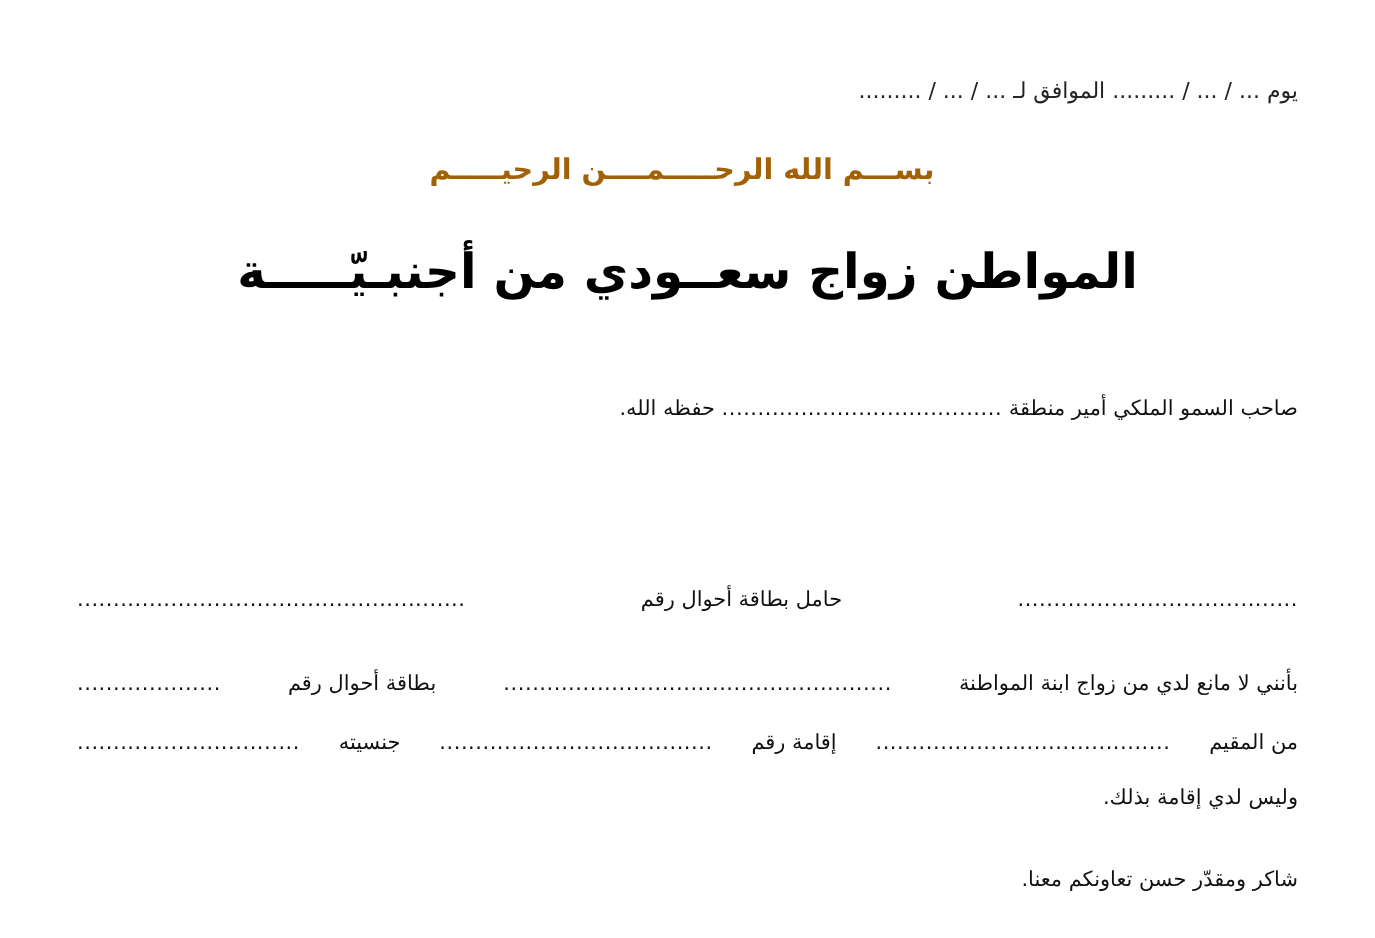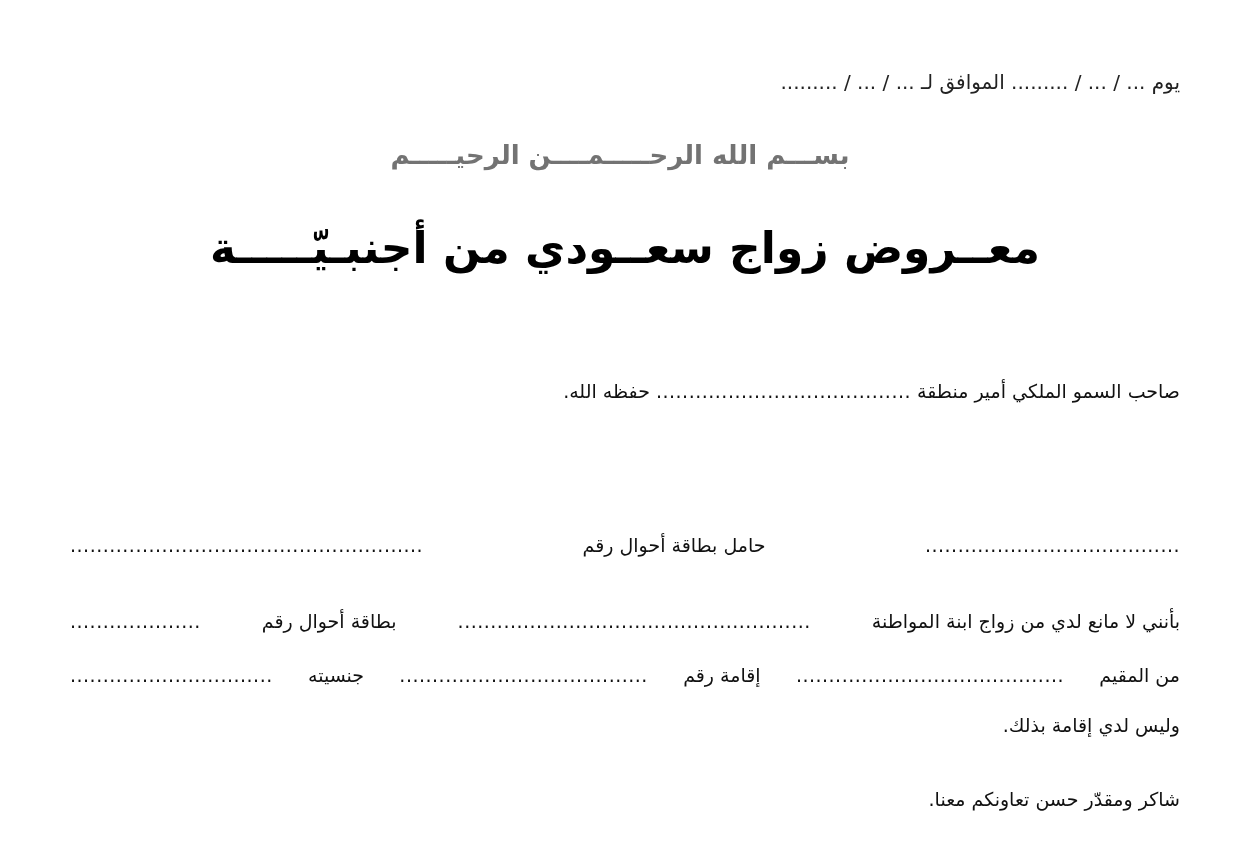--- a/index.html
+++ b/index.html
@@ -36,38 +36,38 @@
       font-size: 20px;
       right: 70px;
       color: #222;
     }
     .basmala {
       top: 140px;
       left: 0; right: 0;
       text-align: center;
       font-size: 26px;
       font-weight: bold;
-      color: #737373;
+      color: #a16207;
     }
     .basmala span { display: inline-block; transform: translateX(-5px); }
     .title {
       top: 222px;
       left: 0; right: 0;
       text-align: center;
       font-size: 44px;
       font-weight: bold;
       color: #000;
       letter-spacing: 1px;
     }
     .title span { display: inline-block; transform: translateX(0px); }
     .body-text {
       font-size: 19px;
       color: #111;
     }
-    .l-addressee { top: 380px; }
+    .l-addressee { top: 360px; }
     .l-greeting { top: 458px; }
     .l-statement1 { top: 534px; }
     .l-statement2 { top: 610px; }
     .l-statement3 { top: 664px; }
     .l-noobjection { top: 714px; }
     .l-thanks { top: 788px; }
 
     .full-row {
       left: 70px;
       right: 70px;
@@ -86,21 +86,21 @@
 
   <div class="line date-line">
     <span>يوم ... / ... / ......... الموافق لـ ... / ... / .........</span>
   </div>
 
   <div class="line basmala">
     <span>بســـم الله الرحـــــمــــن الرحيـــــم</span>
   </div>
 
   <div class="line title">
-    <span>معــروض زواج سعــودي من أجنبـيّـــــة</span>
+    <span>المواطن زواج سعــودي من أجنبـيّـــــة</span>
   </div>
 
   <div class="line right-aligned body-text l-addressee">
     <span class="seg">صاحب السمو الملكي أمير منطقة</span>
     <span class="seg dots">.......................................</span>
     <span class="seg">حفظه الله.</span>
   </div>
 
 
   <div class="line body-text full-row l-statement1">

